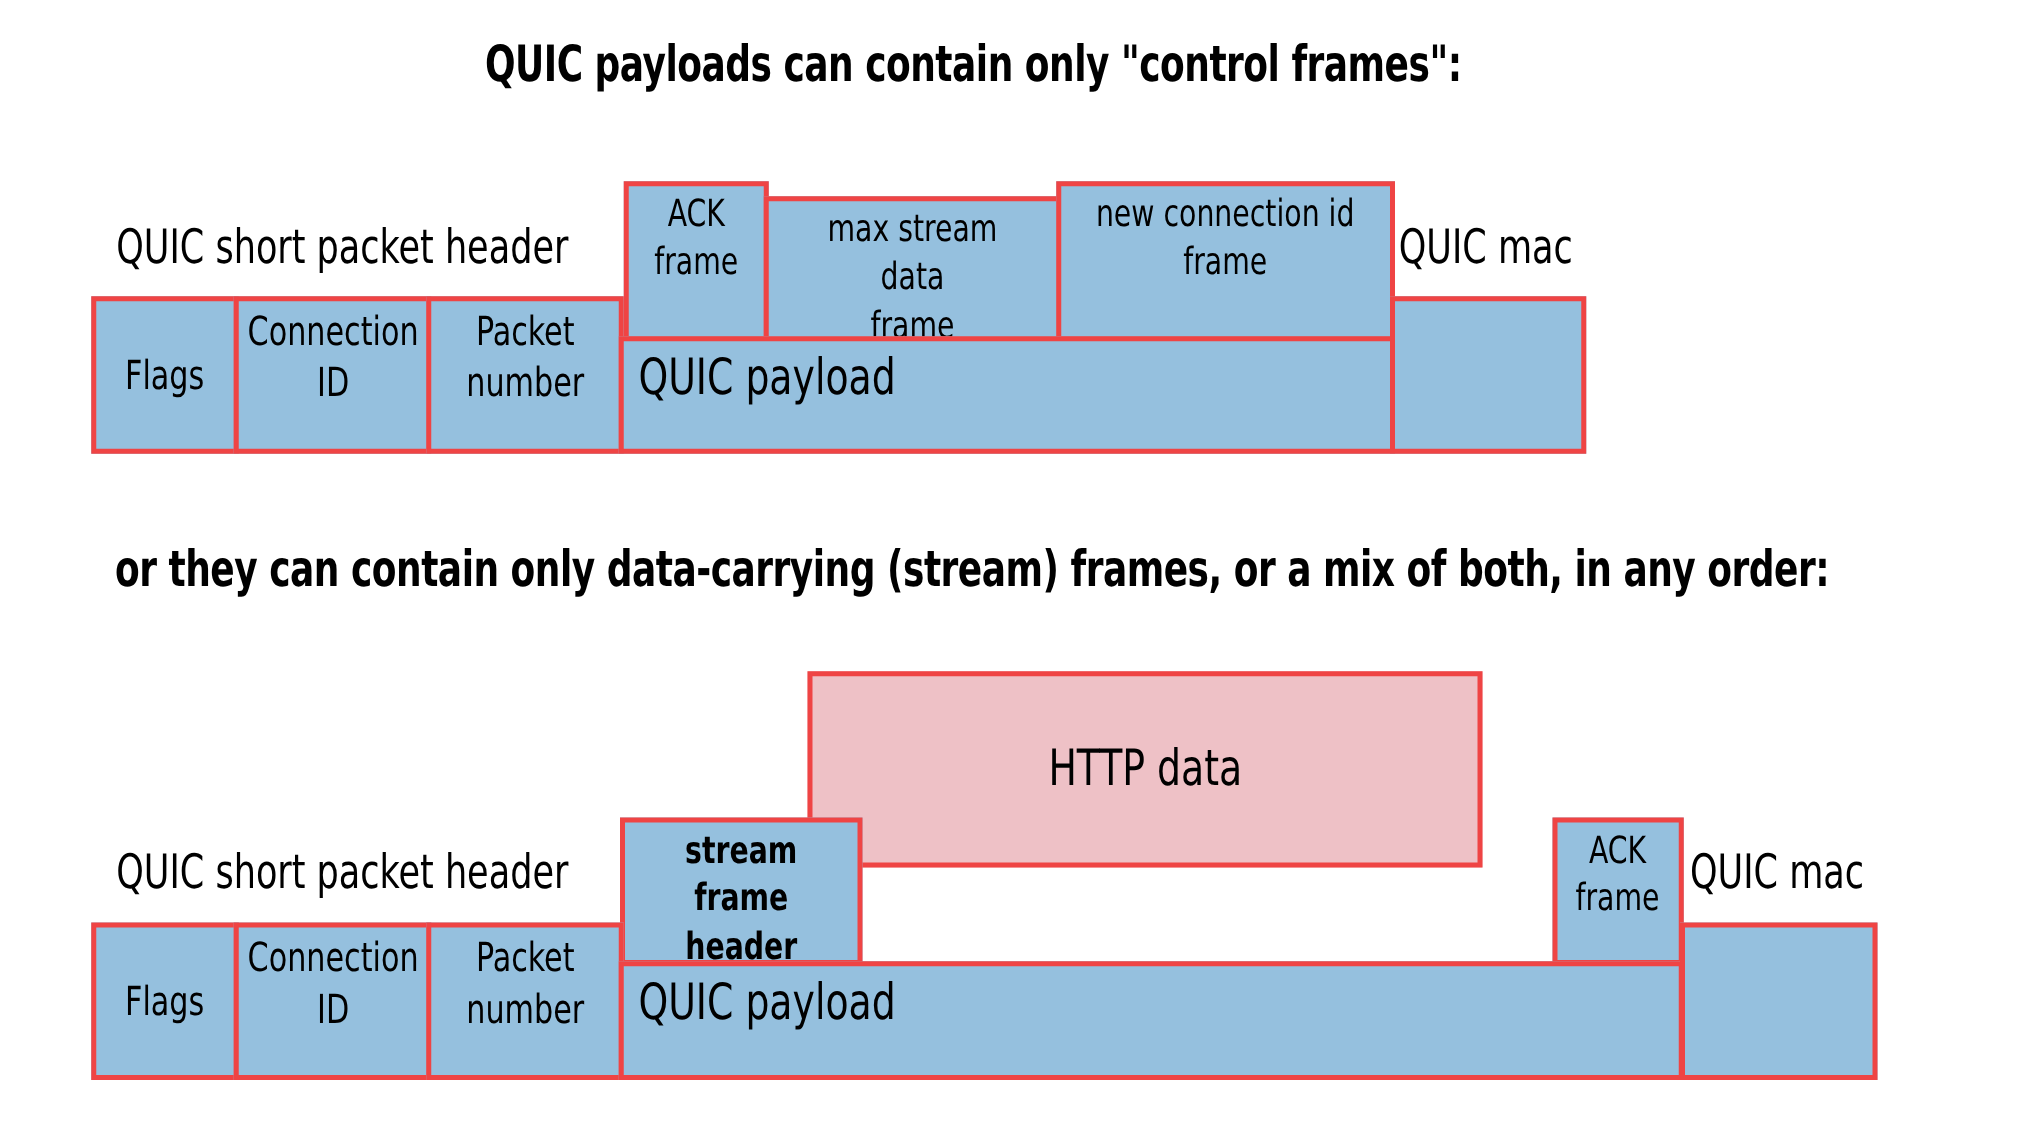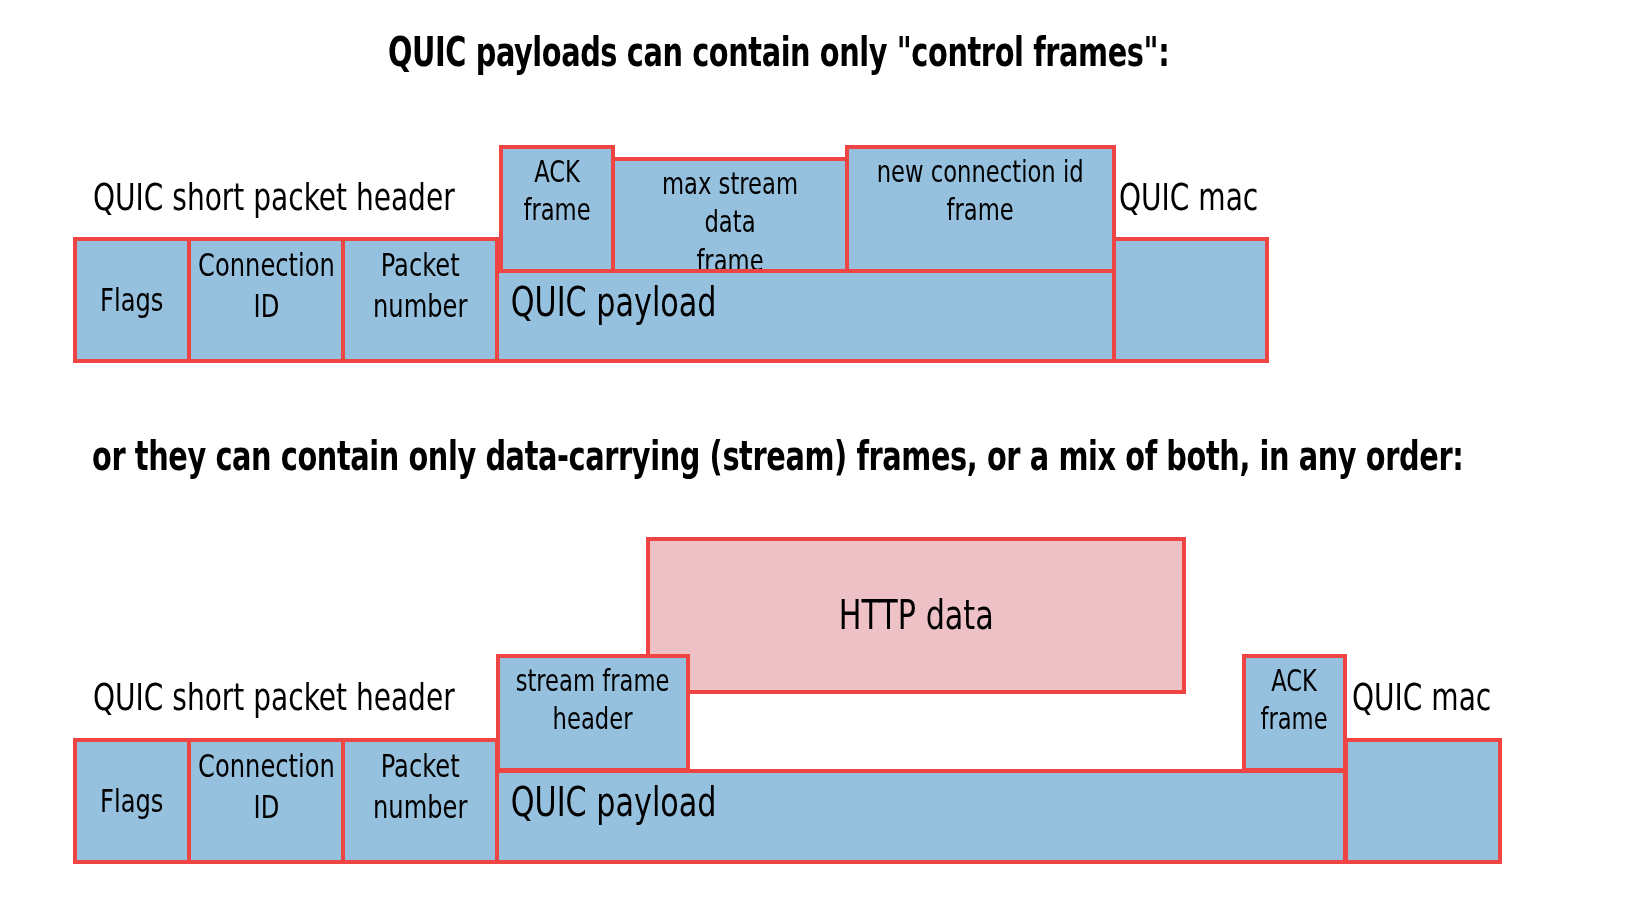--- a/index.html
+++ b/index.html
@@ -138,21 +138,21 @@
   <div class="heading" id="title-2">or they can contain only data-carrying (stream) frames, or a mix of both, in any order:</div>
 
   <div class="outside-label" style="left:93px; top:676px;">QUIC short packet header</div>
 
   <div class="outside-label" style="left:1352px; top:676px;">QUIC mac</div>
 
   <div class="box pink t-lg" style="left:646px; top:537px; width:540px; height:157px;">
     <span class="lbl">HTTP data</span>
   </div>
 
-  <div class="box t-sm align-top pad-t" style="left:496px; top:654px; width:194px; height:118px;">
+  <div class="box t-sm align-top pad-t" style="left:496px; top:654px; width:194px; height:118px;font-weight:bold;">
     <span class="lbl">stream frame
 header</span>
   </div>
 
 
   <div class="box t-sm align-top pad-t" style="left:1242px; top:654px; width:105px; height:118px;">
     <span class="lbl">ACK
 frame</span>
   </div>
 

